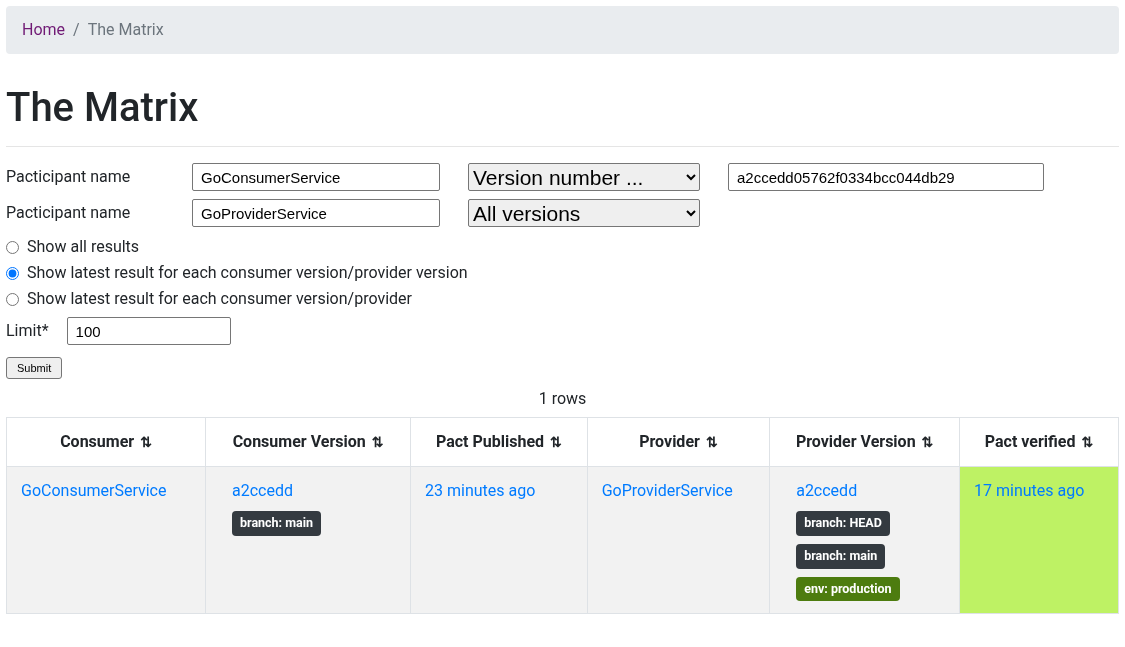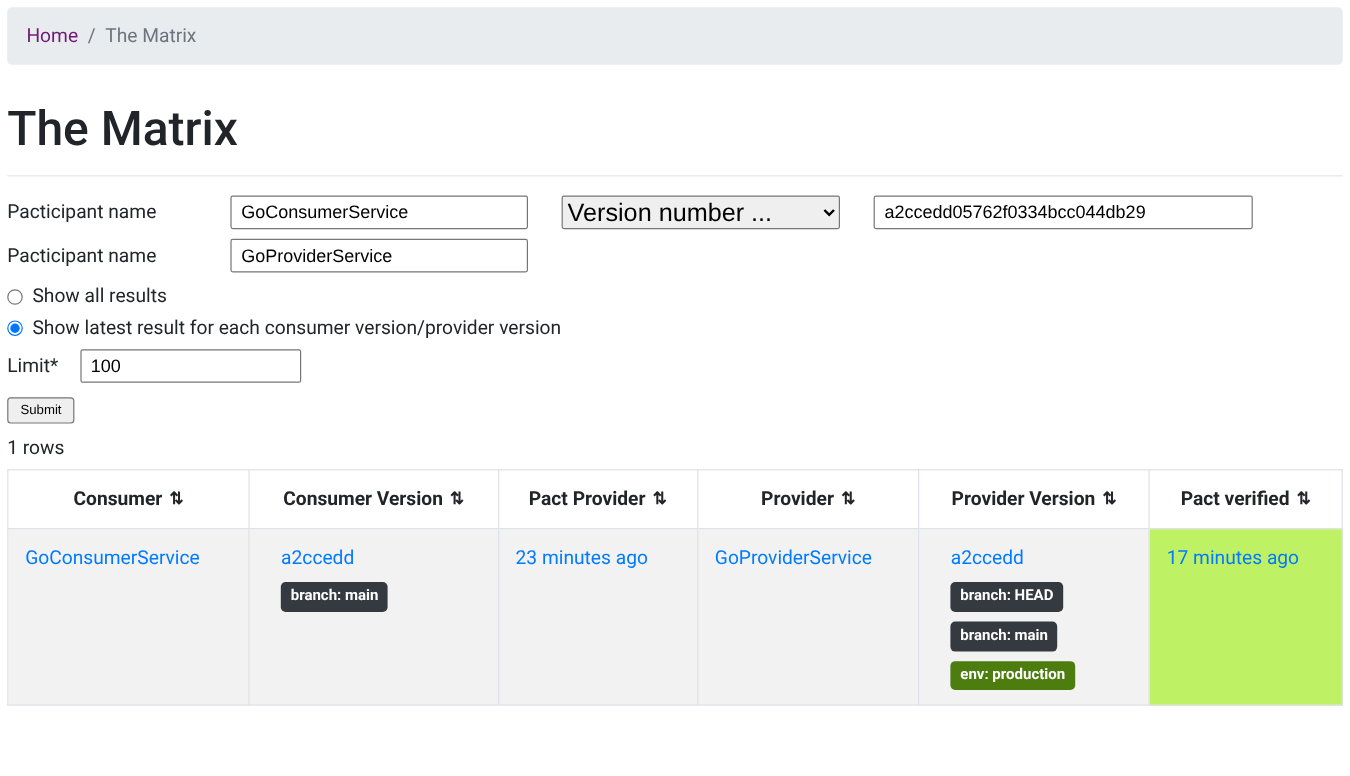--- a/index.html
+++ b/index.html
@@ -54,32 +54,32 @@
       border-radius: 2px;
       height: 28px;
     }
     .name-input { width: 248px; }
     .version-select { width: 232px; height: 28px; font-size: 21px; border: 1px solid #767676; border-radius: 2px; }
     .version-input { width: 316px; }
     .radio-group { margin-top: 6px; }
     .radio-row { display: flex; align-items: center; gap: 8px; margin-bottom: 2px; }
     .radio-row input[type="radio"] { margin: 0; accent-color: #0075ff; }
     .limit-row { display: flex; align-items: center; gap: 18px; margin-top: 6px; }
-    .limit-input { width: 184px; font-size: 15px; padding: 3px 8px; border: 1px solid #767676; border-radius: 2px; height: 28px; }
+    .limit-input { width: 164px; font-size: 15px; padding: 3px 8px; border: 1px solid #767676; border-radius: 2px; height: 28px; }
     .submit-btn {
       display: inline-block;
       margin-top: 12px;
       padding: 4px 10px;
       font-size: 11px;
       border: 1px solid #767676;
       background: #efefef;
       border-radius: 3px;
       cursor: pointer;
     }
-    .rows-label { text-align: left; margin-top: 8px; }
+    .rows-label { text-align: center; margin-top: 8px; }
     table.matrix {
       width: 100%;
       border-collapse: collapse;
       margin-top: 6px;
       border: 1px solid #dee2e6;
     }
     table.matrix th, table.matrix td {
       border: 1px solid #dee2e6;
       padding: 12px 14px;
       vertical-align: top;
@@ -134,31 +134,38 @@
     <input class="form-input name-input" type="text" value="GoConsumerService" style="">
     <select class="version-select">
       <option>Version number ...</option>
     </select>
     <input class="form-input version-input" type="text" value="a2ccedd05762f0334bcc044db29" style="">
   </div>
 
   <div class="form-row">
     <label class="form-label">Pacticipant name</label>
     <input class="form-input name-input" type="text" value="GoProviderService" style="">
+    <select class="version-select">
+      <option>All versions</option>
+    </select>
   </div>
 
   <div class="radio-group">
     <div class="radio-row">
       <input type="radio" name="latestby" style="">
       <label>Show all results</label>
     </div>
     <div class="radio-row">
       <input type="radio" name="latestby" checked="" style="">
       <label>Show latest result for each consumer version/provider version</label>
     </div>
+    <div class="radio-row">
+      <input type="radio" name="latestby" style="">
+      <label>Show latest result for each consumer version/provider</label>
+    </div>
   </div>
 
   <div class="limit-row">
     <label>Limit*</label>
     <input class="limit-input" type="text" value="100" style="">
   </div>
 
   <button class="submit-btn" type="submit">Submit</button>
 </div>
 
@@ -174,21 +181,21 @@
         </span>
       </th>
       <th>
         <span class="th-flex">
           <span>Consumer Version</span>
           <span class="sort-icon">⇅</span>
         </span>
       </th>
       <th>
         <span class="th-flex">
-          <span>Pact Provider</span>
+          <span>Pact Published</span>
           <span class="sort-icon">⇅</span>
         </span>
       </th>
       <th>
         <span class="th-flex">
           <span>Provider</span>
           <span class="sort-icon">⇅</span>
         </span>
       </th>
       <th>

